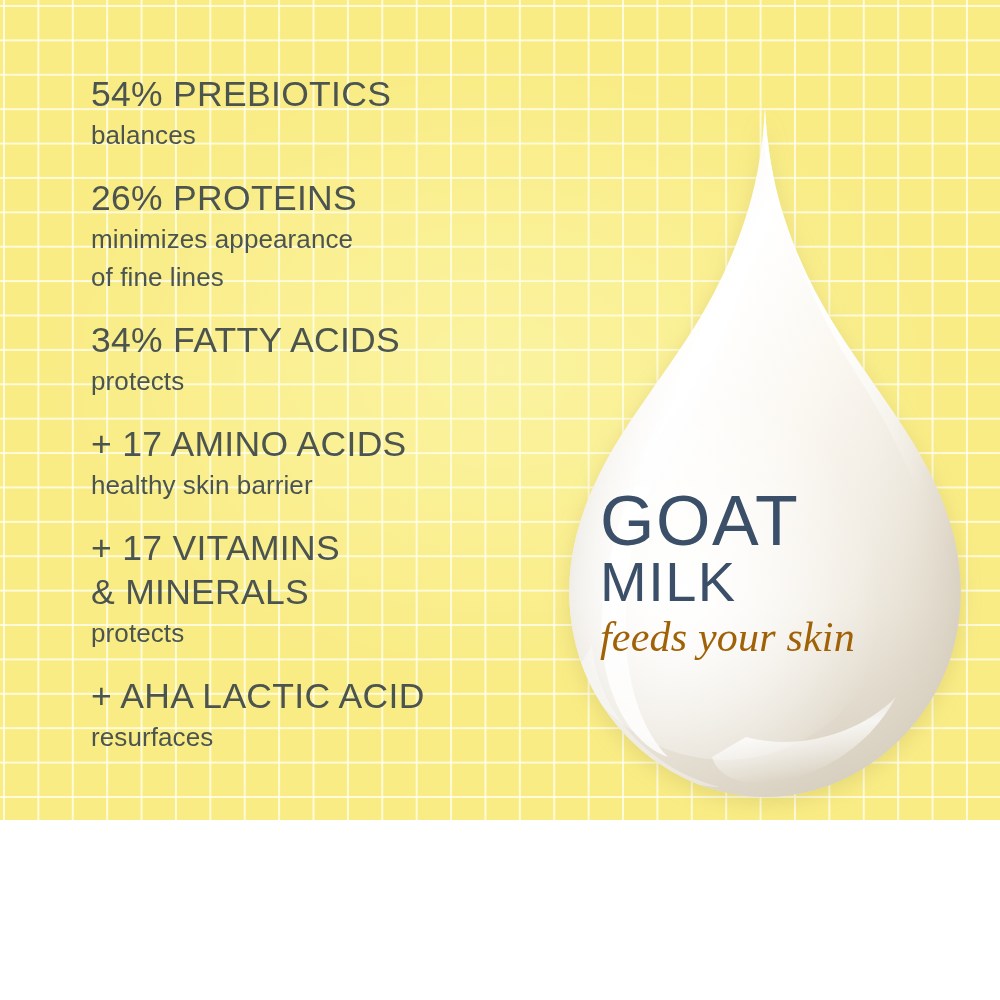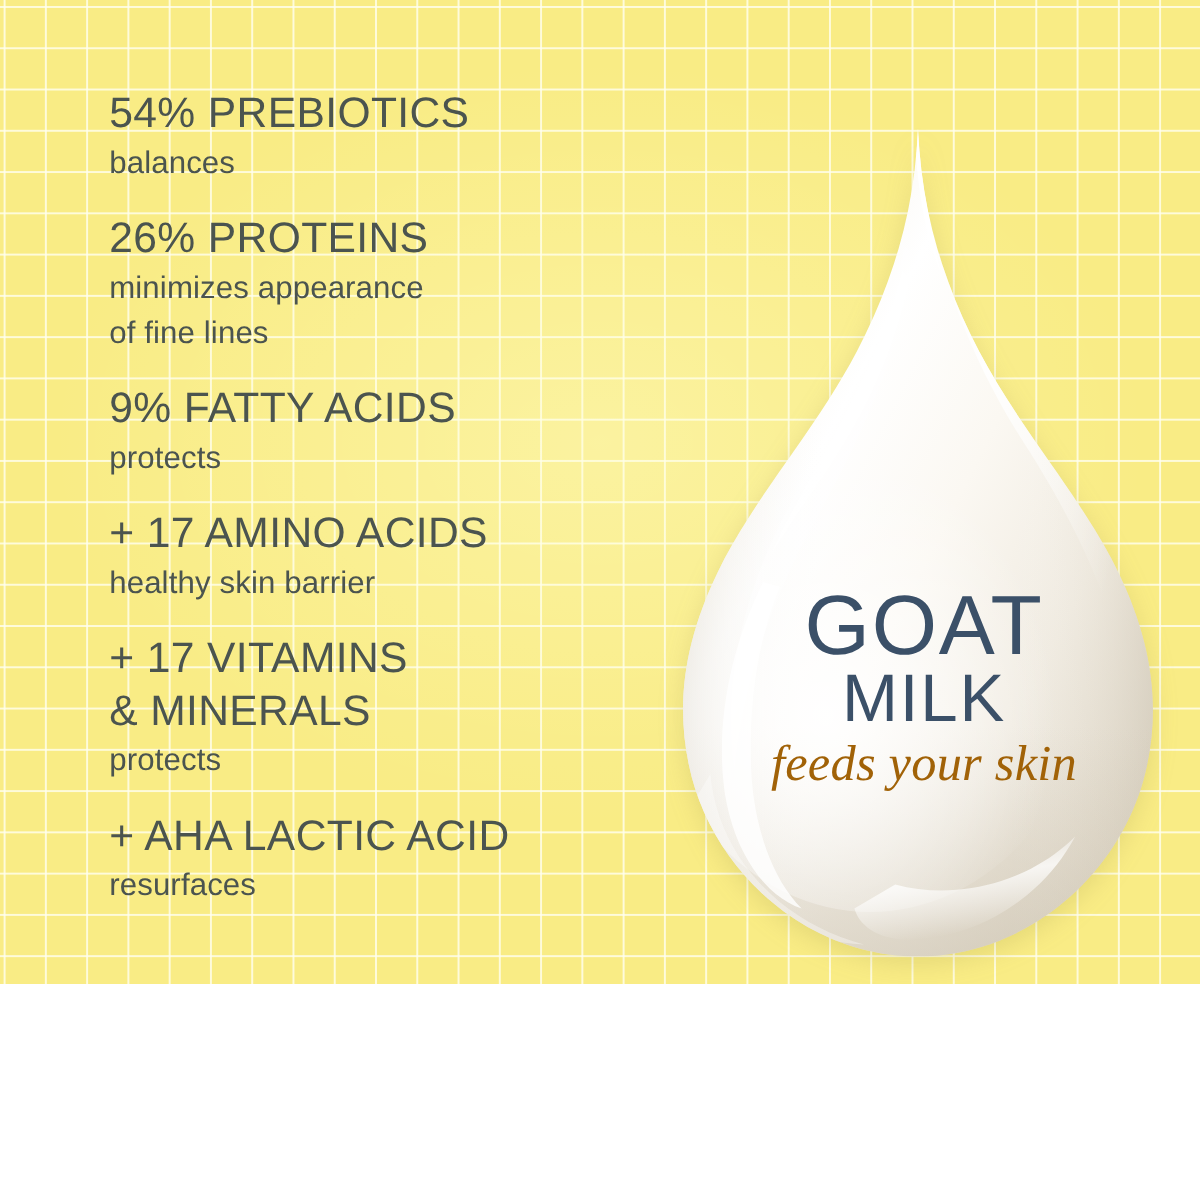--- a/index.html
+++ b/index.html
@@ -87,21 +87,21 @@
     display: block;
     filter: drop-shadow(0px 6px 10px rgba(140,125,60,0.18));
   }
 
   
   #lockup {
     position: absolute;
     left: 600px;
     top: 488px;
     width: 340px;
-    text-align: center;
+    text-align: left;
     pointer-events: none;
   }
   .goat, .milk {
     color: #3B5068;
     font-family: "Liberation Sans", sans-serif;
     font-weight: 400;
     letter-spacing: 1.5px;
     line-height: 0.96;
   }
   .goat { font-size: 70px; }
@@ -131,21 +131,21 @@
       <div class="b-sub">balances</div>
     </div>
 
     <div class="benefit">
       <div class="b-title">26% PROTEINS</div>
       <div class="b-sub">minimizes appearance
 of fine lines</div>
     </div>
 
     <div class="benefit">
-      <div class="b-title">9% FATTY ACIDS</div>
+      <div class="b-title">34% FATTY ACIDS</div>
       <div class="b-sub">protects</div>
     </div>
 
     <div class="benefit">
       <div class="b-title">+ 17 AMINO ACIDS</div>
       <div class="b-sub">healthy skin barrier</div>
     </div>
 
     <div class="benefit">
       <div class="b-title">+ 17 VITAMINS

